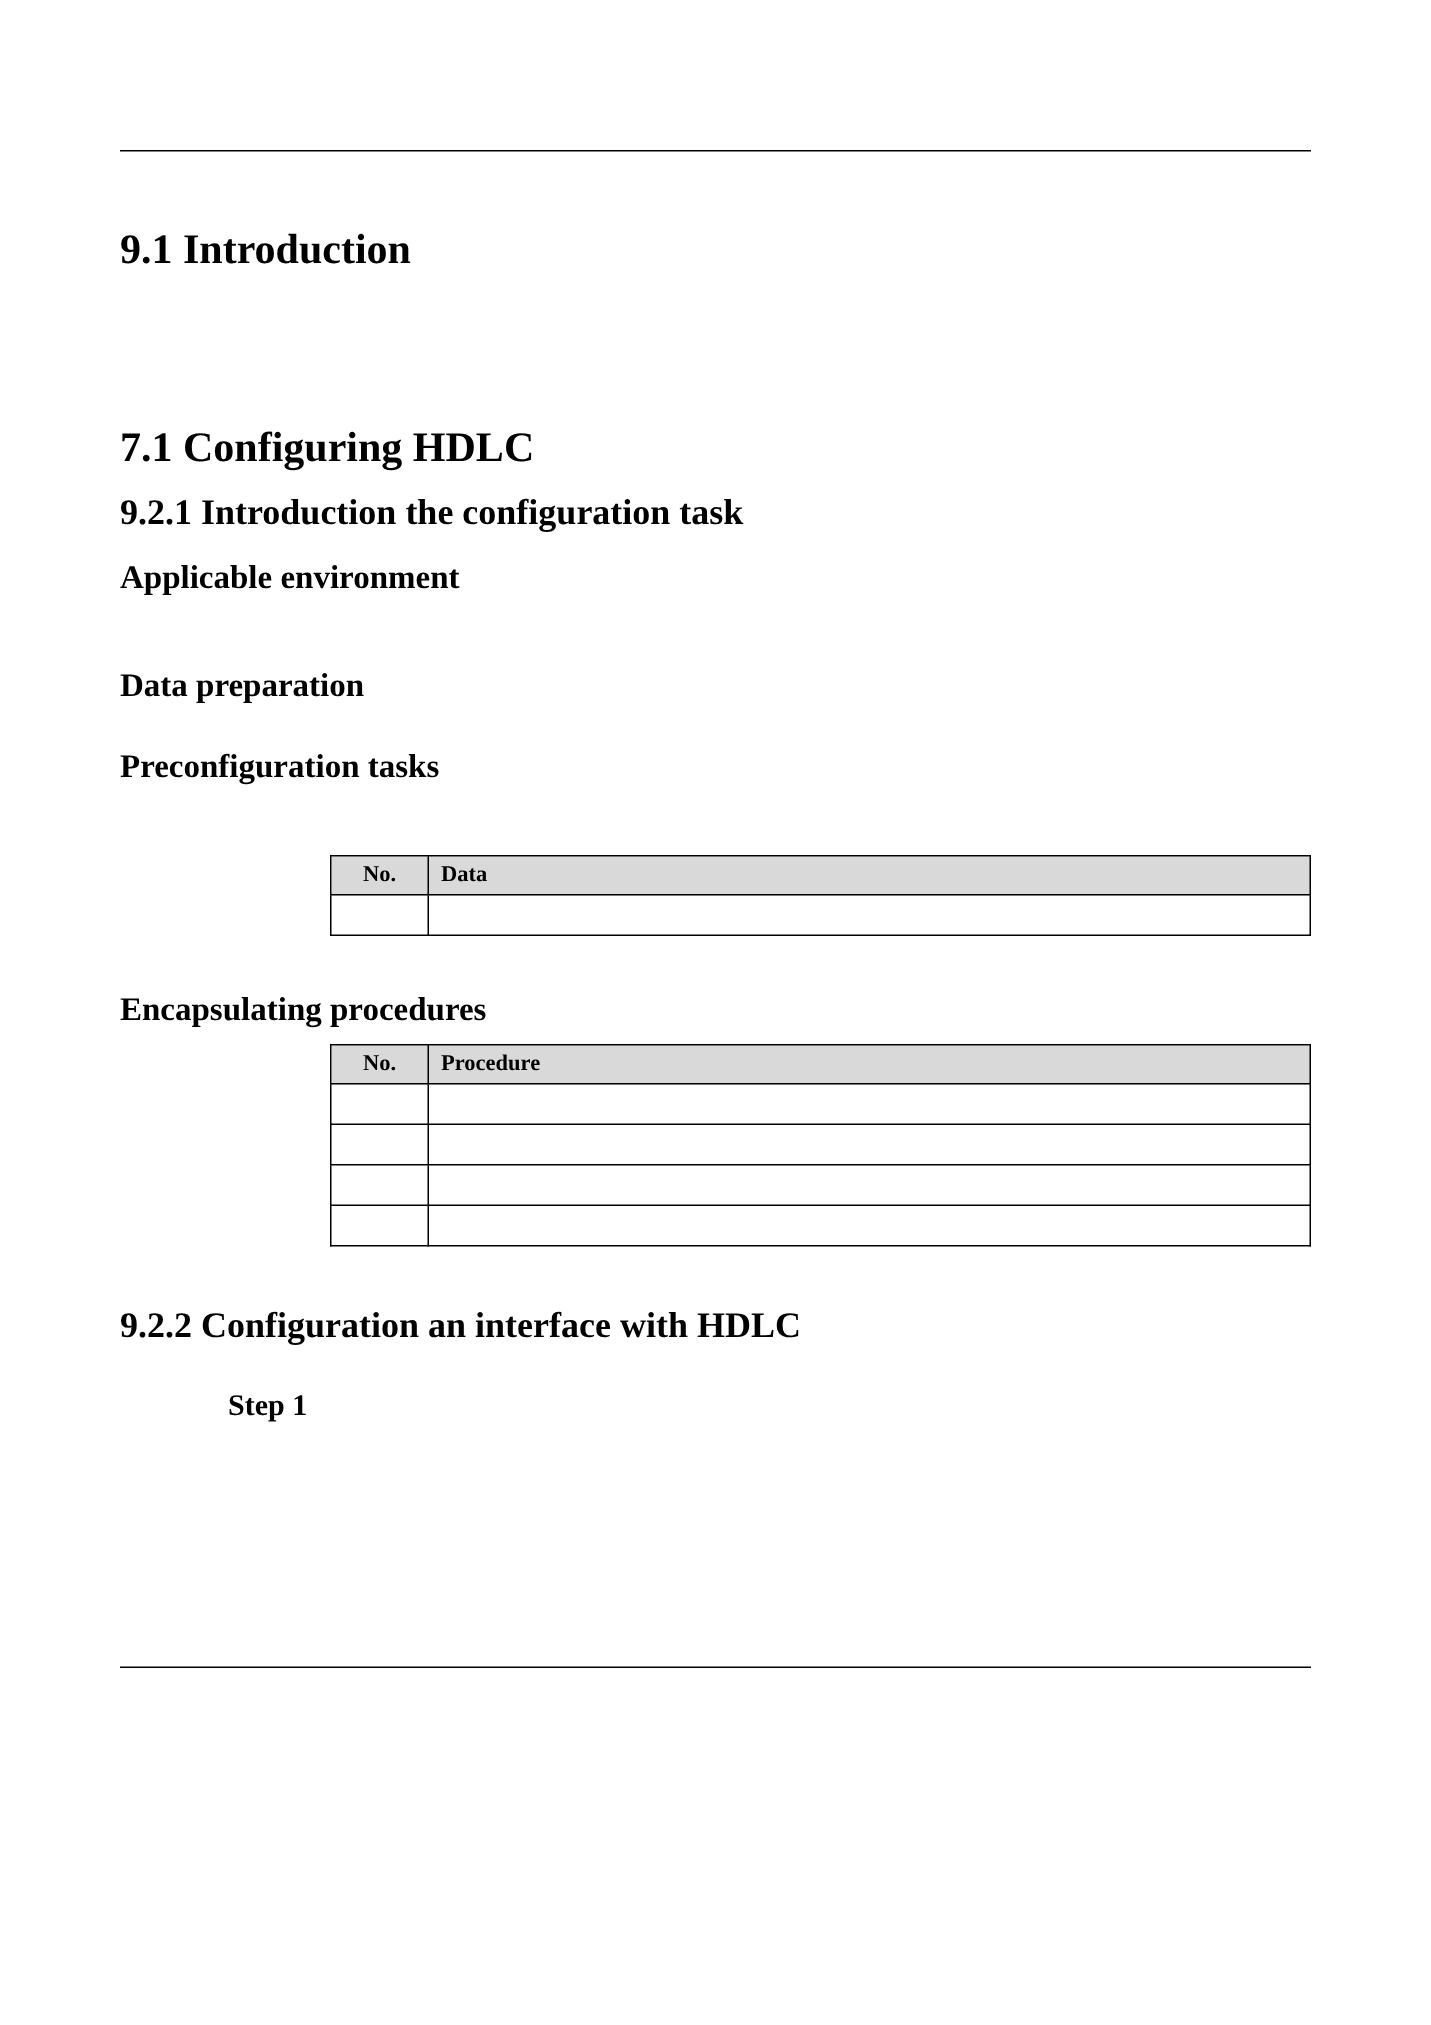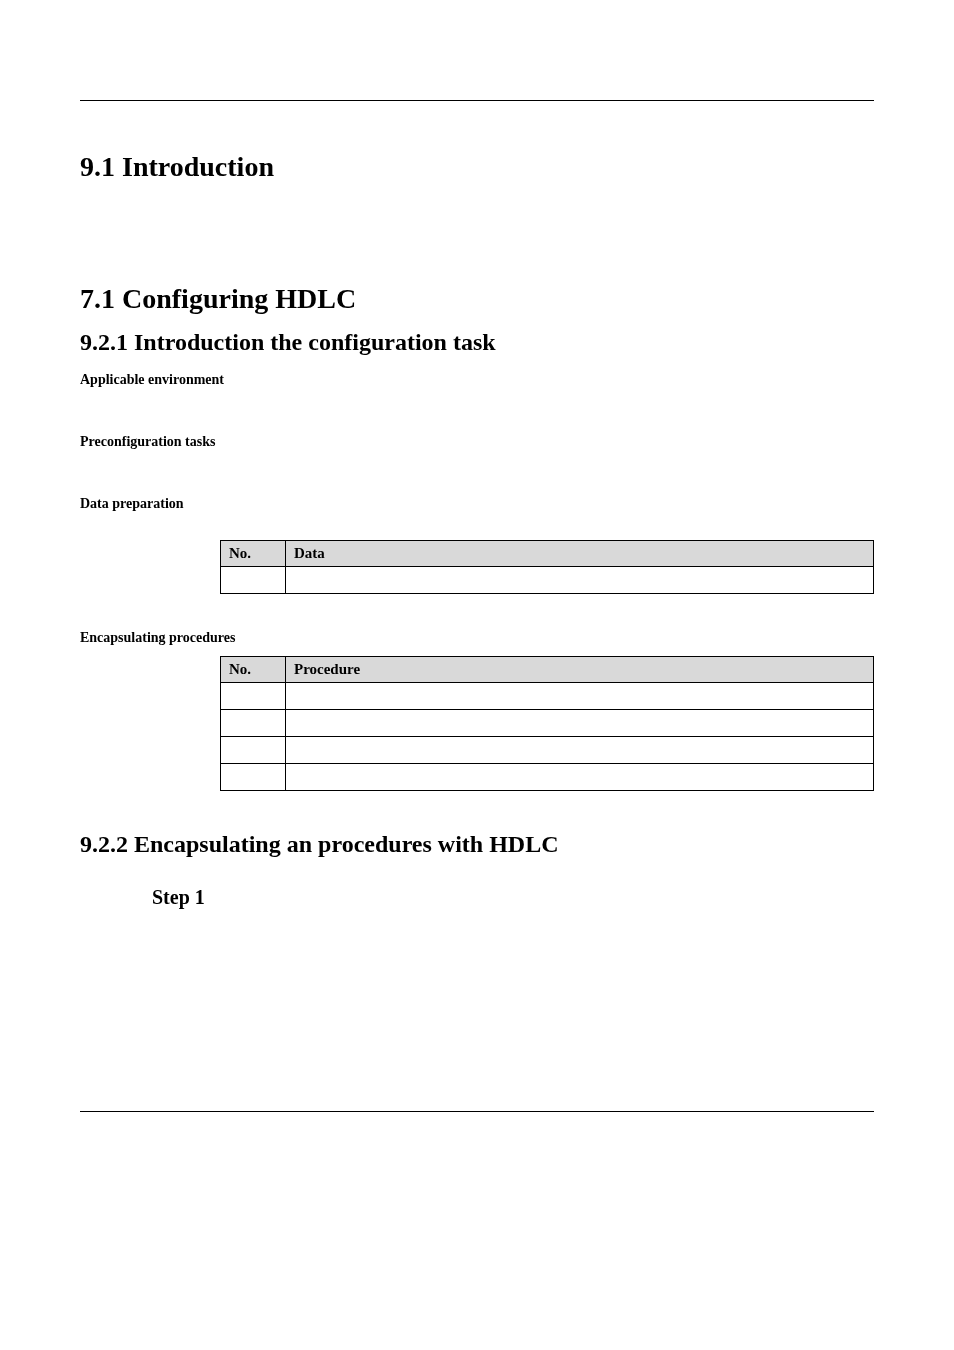--- a/index.html
+++ b/index.html
@@ -34,21 +34,21 @@
     font-weight: bold;
     margin: 0 0 100px 0;
   }
   .h1b { margin: 0 0 14px 0; }
   .h2 {
     font-size: 24px;
     font-weight: bold;
     margin: 0 0 16px 0;
   }
   .h3 {
-    font-size: 14px;
+    font-size: 22px;
     font-weight: bold;
     margin: 0 0 46px 0;
   }
   .h3b { margin: 0 0 28px 0; }
   .h2b { margin-top: 40px; }
   table {
     border-collapse: collapse;
     width: 654px;
     margin-left: 140px;
   }
@@ -56,21 +56,21 @@
     border: 1px solid #000;
     padding: 4px 8px;
     font-size: 15px;
     text-align: left;
     vertical-align: middle;
   }
   th {
     background: #d9d9d9;
     font-weight: bold;
   }
-  .col-no { width: 48px; }
+  .col-no { width: 48px; text-align: center; }
   .row-empty td { height: 18px; }
   .step {
     font-weight: bold;
     font-size: 20px;
     margin-left: 72px;
     margin-top: 28px;
   }
   .gap-sm { height: 36px; }
 </style>
 </head>
@@ -80,23 +80,23 @@
   <div class="header-area"></div>
   <hr class="hr-top">
 
   <div class="h1">9.1 Introduction</div>
 
   <div class="h1 h1b">7.1 Configuring HDLC</div>
   <div class="h2">9.2.1 Introduction the configuration task</div>
 
   <div class="h3">Applicable environment</div>
 
+  <div class="h3 h3b">Data preparation</div>
+
   <div class="h3">Preconfiguration tasks</div>
-
-  <div class="h3 h3b">Data preparation</div>
 
   <table>
     <thead>
       <tr>
         <th class="col-no">No.</th>
         <th>Data</th>
       </tr>
     </thead>
     <tbody>
       <tr class="row-empty">
@@ -130,18 +130,18 @@
         <td></td>
         <td></td>
       </tr>
       <tr class="row-empty">
         <td></td>
         <td></td>
       </tr>
     </tbody>
   </table>
 
-  <div class="h2 h2b">9.2.2 Encapsulating an procedures with HDLC</div>
+  <div class="h2 h2b">9.2.2 Configuration an interface with HDLC</div>
 
   <div class="step">Step 1</div>
 
   <hr class="hr-bottom">
 </div>
 
 </body></html>

